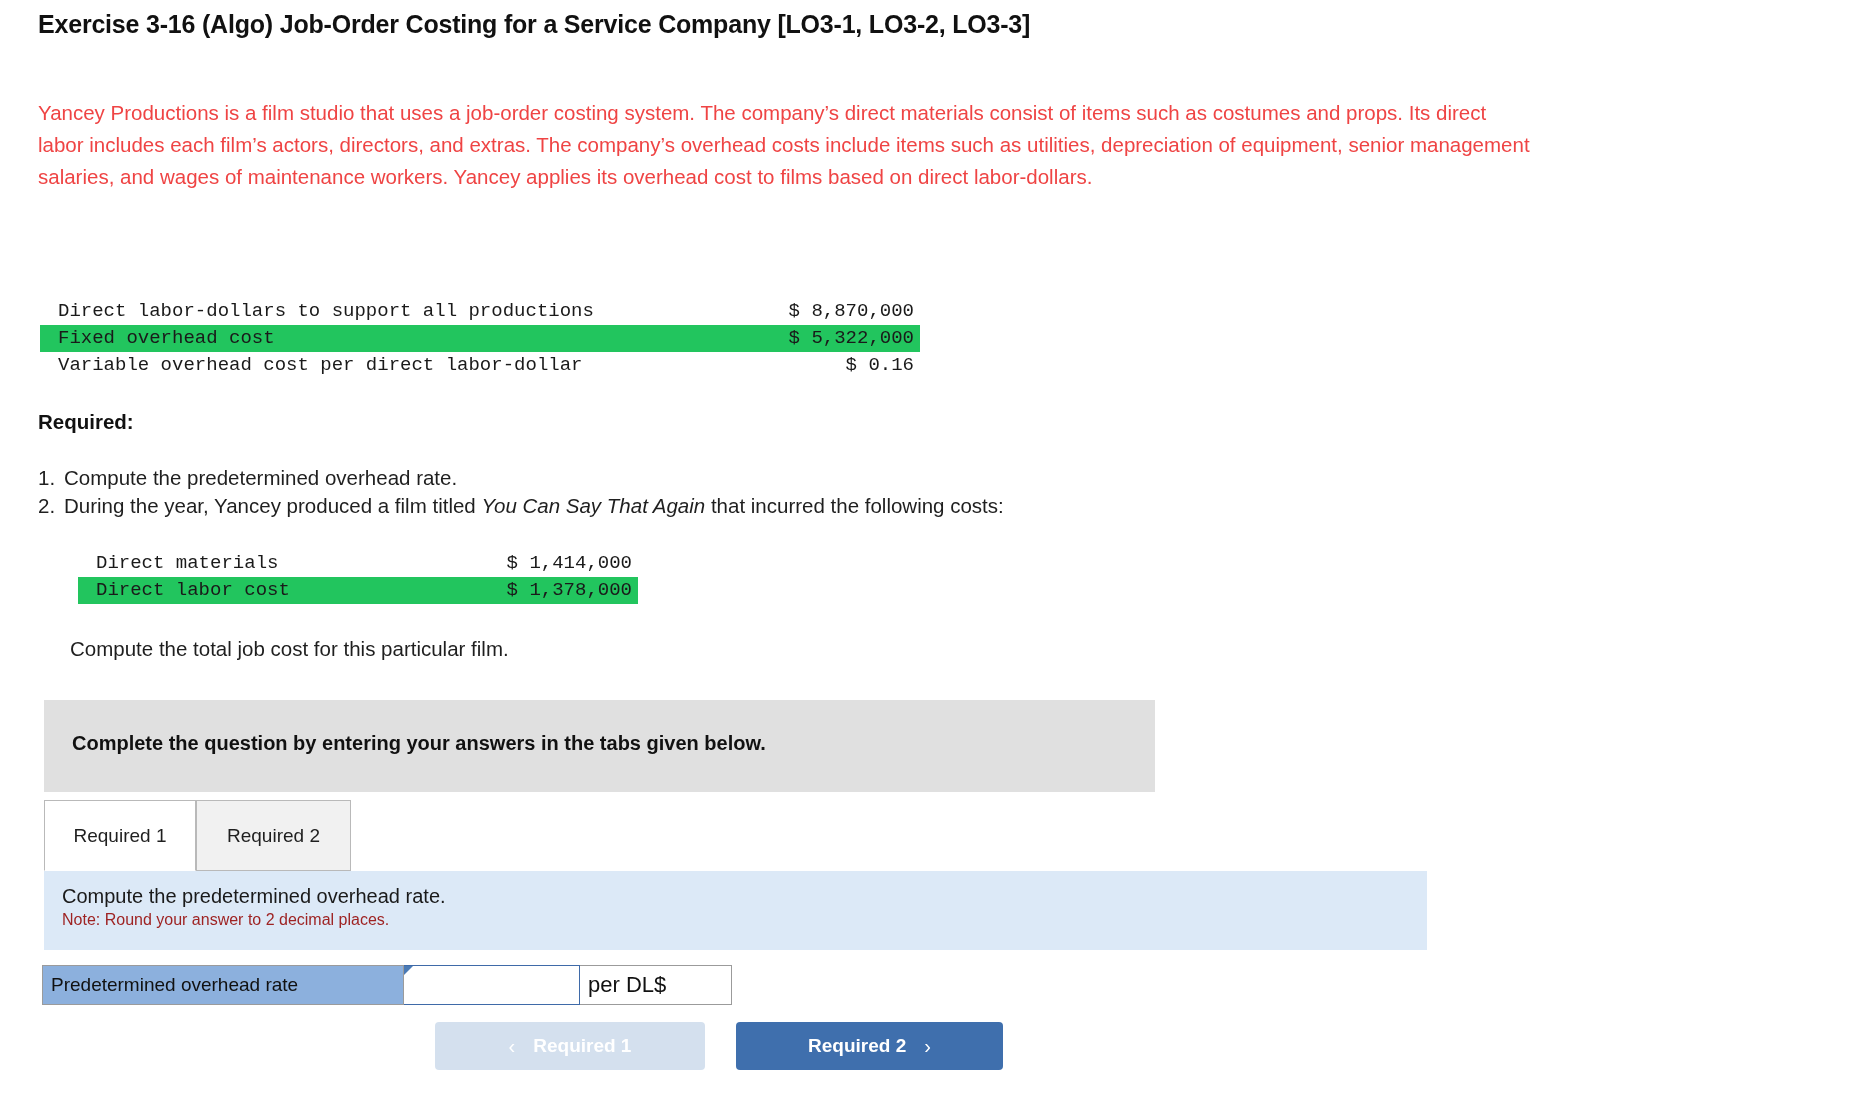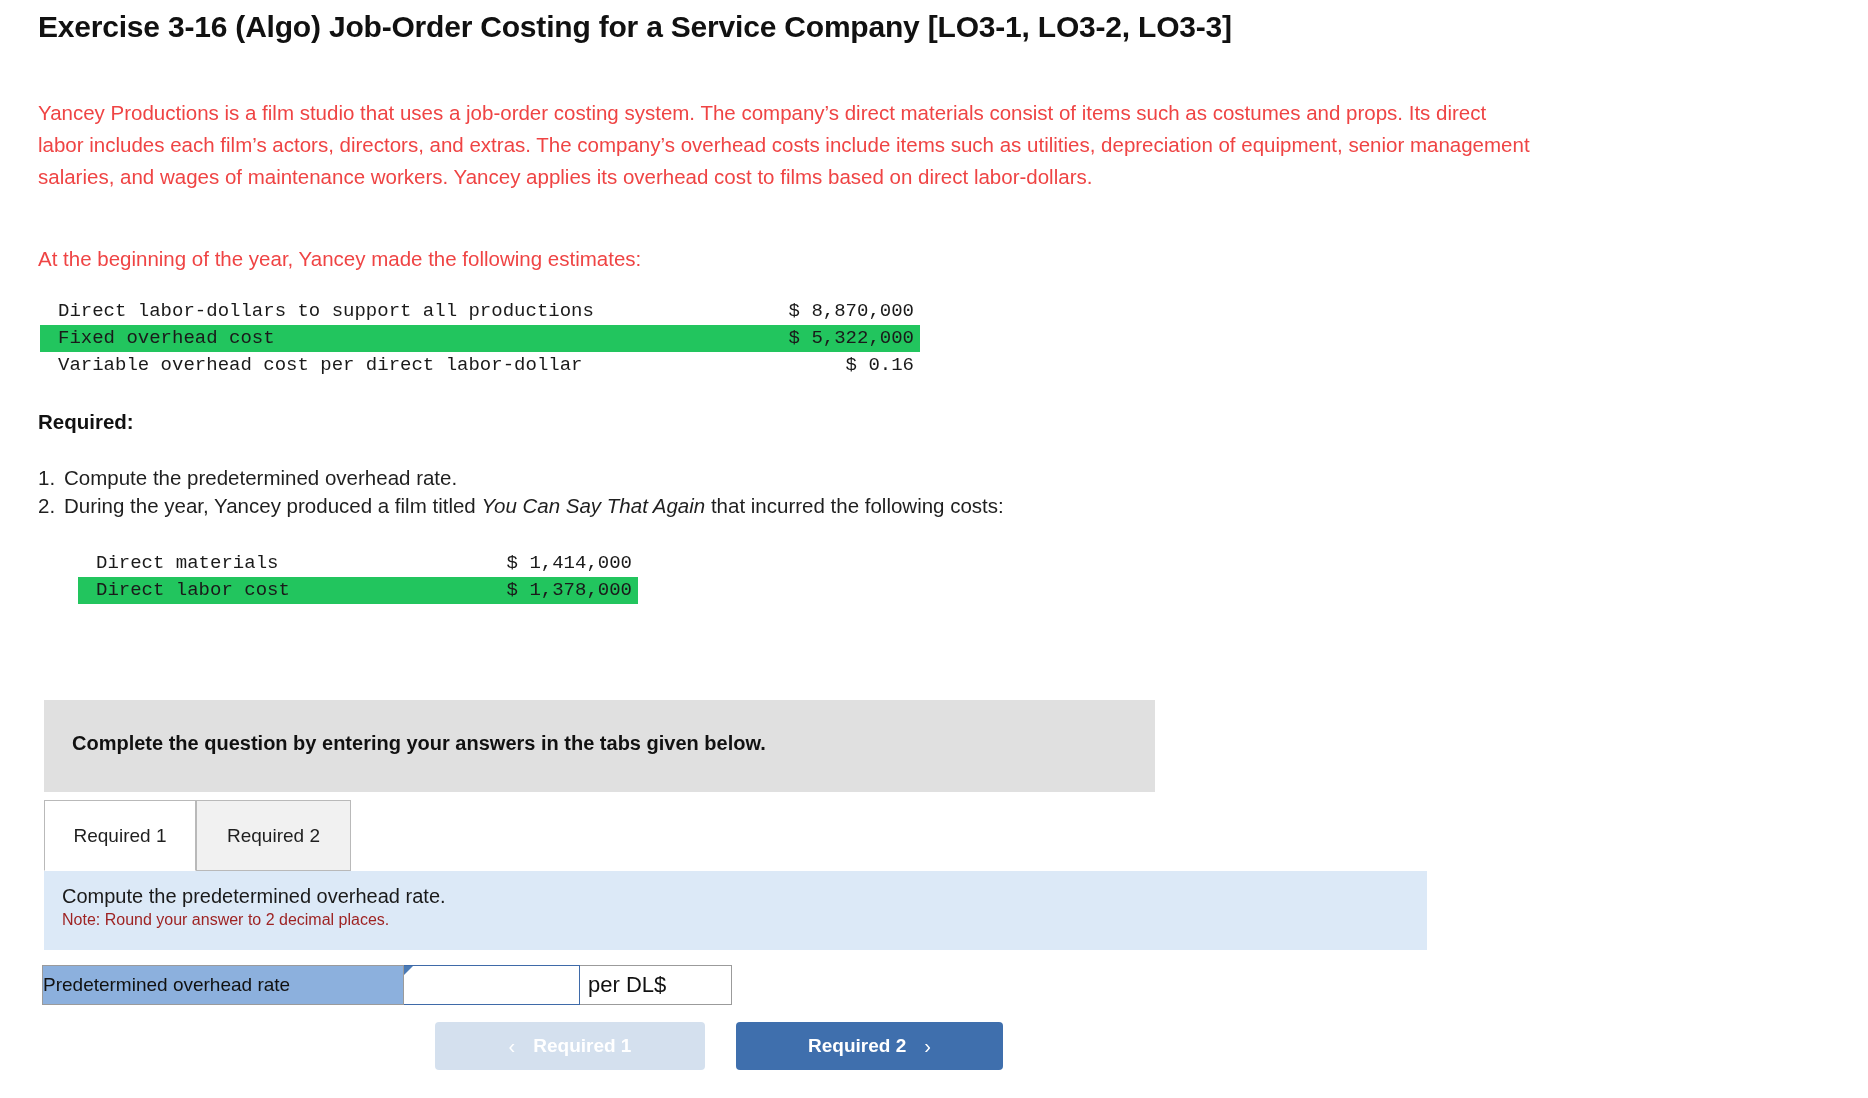--- a/index.html
+++ b/index.html
@@ -9,21 +9,21 @@
     background: #ffffff;
     font-family: "Liberation Sans", sans-serif;
     color: #1a1a1a;
     overflow: hidden;
   }
   .page { position: relative; width: 1868px; height: 1098px; padding: 0; }
 
   
   .title {
     position: absolute; left: 38px; top: 10px;
-    font-size: 30px; font-weight: bold; letter-spacing: -0.2px;
+    font-size: 25px; font-weight: bold; letter-spacing: -0.2px;
     color: #111111; white-space: nowrap;
   }
 
   
   .para {
     position: absolute; left: 38px;
     font-size: 20.5px; line-height: 32px; color: #ef4444;
   }
   #para1 { top: 97px; width: 1495px; }
   #para2 { top: 243px; width: 1200px; }
@@ -118,20 +118,21 @@
   
   .answer-row {
     position: absolute; left: 42px; top: 965px;
     height: 40px; display: flex; align-items: stretch;
   }
   .answer-label {
     width: 362px;
     background: #8cb0dd;
     border: 1px solid #9b9b9b;
     display: flex; align-items: center;
+    padding-left: 8px;
     font-size: 19px; color: #111111;
   }
   .answer-input-cell {
     position: relative;
     width: 176px;
     background: #ffffff;
     border: 1px solid #3f6aa8;
     border-left: none;
   }
   .answer-input-cell input {
@@ -181,21 +182,20 @@
 </style>
 </head>
 <body>
 
 <div class="page">
 
   <div class="title">Exercise 3-16 (Algo) Job-Order Costing for a Service Company [LO3-1, LO3-2, LO3-3]</div>
 
   <div class="para" id="para1">Yancey Productions is a film studio that uses a job-order costing system. The company’s direct materials consist of items such as costumes and props. Its direct labor includes each film’s actors, directors, and extras. The company’s overhead costs include items such as utilities, depreciation of equipment, senior management salaries, and wages of maintenance workers. Yancey applies its overhead cost to films based on direct labor-dollars.</div>
 
-  <div class="para" id="para2">At the beginning of the year, Yancey made the following estimates:</div>
 
   <table class="mono-table" id="estimates">
     <tbody>
       <tr>
         <td class="lbl">Direct labor-dollars to support all productions</td>
         <td class="amt">$ 8,870,000</td>
       </tr>
       <tr class="shaded">
         <td class="lbl">Fixed overhead cost</td>
         <td class="amt">$ 5,322,000</td>
@@ -220,20 +220,21 @@
         <td class="lbl">Direct materials</td>
         <td class="amt">$ 1,414,000</td>
       </tr>
       <tr class="shaded">
         <td class="lbl">Direct labor cost</td>
         <td class="amt">$ 1,378,000</td>
       </tr>
     </tbody>
   </table>
 
+  <div class="closing-line">Compute the total job cost for this particular film.</div>
 
   <div class="gray-banner">
     <div class="text">Complete the question by entering your answers in the tabs given below.</div>
   </div>
 
   <div class="tabstrip">
     <div class="tab active" id="tab-req1">
       <span>Required 1</span>
     </div>
     <div class="tab" id="tab-req2">

